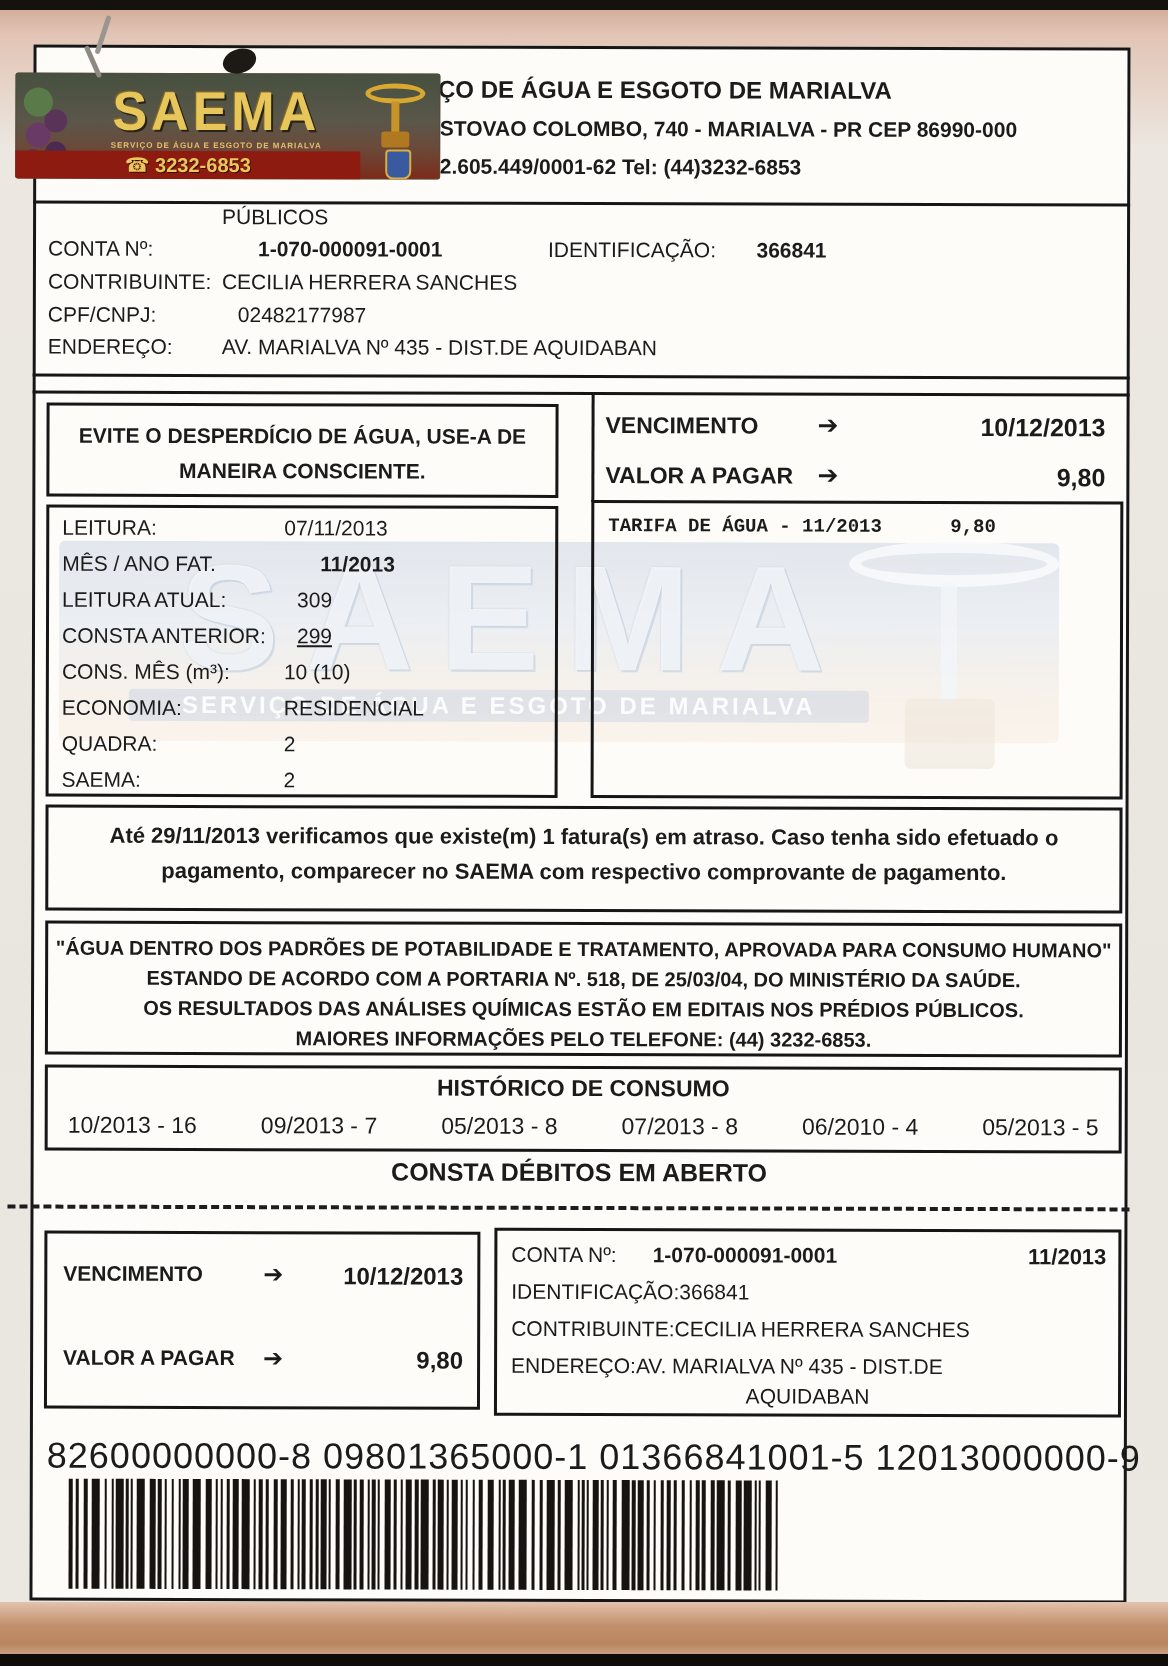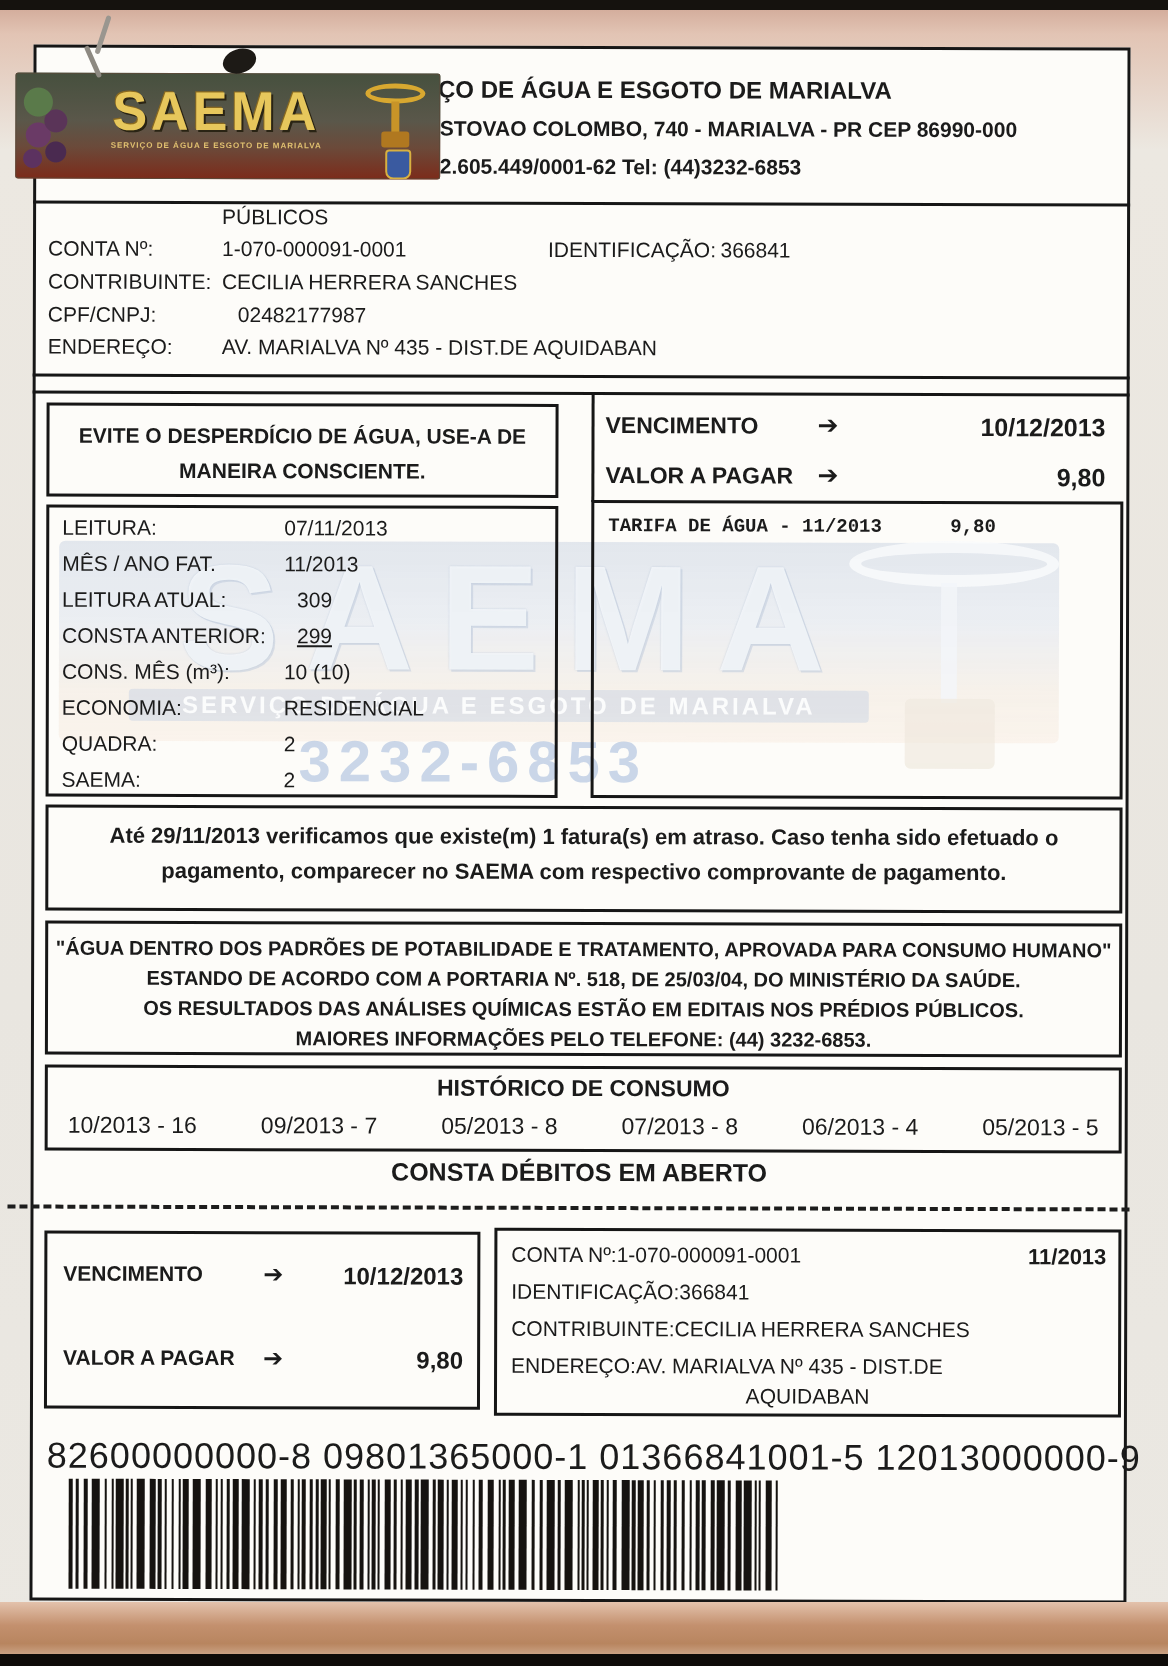--- a/index.html
+++ b/index.html
@@ -46,21 +46,21 @@
   
   .hline{font-weight:700;white-space:nowrap;}
   .h1{left:366px;top:76px;font-size:24px;}
   .h2{left:366px;top:117px;font-size:21px;}
   .h3{left:366px;top:155px;font-size:21px;}
   
   .fin-box{left:33px;top:202px;width:1097px;height:176px;border-top:3px solid #161616;border-bottom:3px solid #161616;box-sizing:border-box;}
   .fin-title{left:222px;top:206px;font-size:21px;font-weight:400;}
   .lab{font-size:21px;font-weight:400;white-space:nowrap;}
   .val{font-size:21px;font-weight:400;white-space:nowrap;}
-  .bold{font-weight:400;}
+  .bold{font-weight:700;margin-left:36px;}
   
   .divider{left:33px;top:392px;width:1097px;height:0;border-top:3px solid #161616;}
   .vline{left:592px;top:392px;width:0;height:110px;border-left:3px solid #161616;}
   .evite-box{left:47px;top:404px;width:512px;height:94px;border:3px solid #161616;box-sizing:border-box;
              text-align:center;font-size:21px;font-weight:700;padding-top:12px;line-height:35px;}
   .venc-area{left:606px;top:402px;width:500px;height:104px;}
   .vrow{position:absolute;left:0;width:100%;}
   .vlabel{position:absolute;left:0;font-size:23px;font-weight:700;white-space:nowrap;}
   .varrow{position:absolute;left:212px;font-size:25px;font-weight:700;top:-2px;}
   .vvalue{position:absolute;right:0;font-size:25px;font-weight:700;white-space:nowrap;}
@@ -124,20 +124,21 @@
   <div class="bill">
     <div class="abs frame"></div>
 
     <div class="abs staple"></div>
     <div class="abs blob"></div>
 
     <div class="abs logo">
       <div class="logo-grapes"></div>
       <div class="logo-name">SAEMA</div>
       <div class="logo-tagline">SERVIÇO DE ÁGUA E ESGOTO DE MARIALVA</div>
+      <div class="logo-band">☎ 3232-6853</div>
       <div class="valve">
         <div class="valve-handle"></div>
         <div class="valve-stem"></div>
         <div class="valve-body"></div>
         <div class="valve-shield"></div>
       </div>
     </div>
 
     <div class="abs hline h1">SERVIÇO DE ÁGUA E ESGOTO DE MARIALVA</div>
     <div class="abs hline h2">AV. CRISTOVAO COLOMBO, 740 - MARIALVA - PR  CEP 86990-000</div>
@@ -174,21 +175,20 @@
         <span class="vlabel">VALOR A PAGAR</span>
         <span class="varrow">➔</span>
         <span class="vvalue">9,80</span>
       </div>
     </div>
 
     <div class="abs watermark">
       <div class="wm-photo"></div>
       <div class="wm-letters">SAEMA</div>
       <div class="wm-tagline">SERVIÇO DE ÁGUA E ESGOTO DE MARIALVA</div>
-      <div class="wm-phone">3232-6853</div>
       <div class="wm-valve-handle"></div>
       <div class="wm-valve-stem"></div>
       <div class="wm-valve-body"></div>
     </div>
 
     <div class="abs leitura-box">
       <div class="lrow" style="top:8px;">
         <span class="lab">LEITURA:</span>
         <span class="val">07/11/2013</span>
       </div>
@@ -236,21 +236,21 @@
       <div>MAIORES INFORMAÇÕES PELO TELEFONE: (44) 3232-6853.</div>
     </div>
 
     <div class="abs history-box">
       <div class="history-title">HISTÓRICO DE CONSUMO</div>
       <div class="history-row">
         <span>10/2013 - 16</span>
         <span>09/2013 - 7</span>
         <span>05/2013 - 8</span>
         <span>07/2013 - 8</span>
-        <span>06/2013 - 4</span>
+        <span>06/2010 - 4</span>
         <span>05/2013 - 5</span>
       </div>
     </div>
 
     <div class="abs consta">CONSTA DÉBITOS EM ABERTO</div>
     <div class="abs dashed"></div>
 
     <div class="abs stub-left">
       <div class="srow" style="top:28px;">
         <span class="slabel">VENCIMENTO</span>

